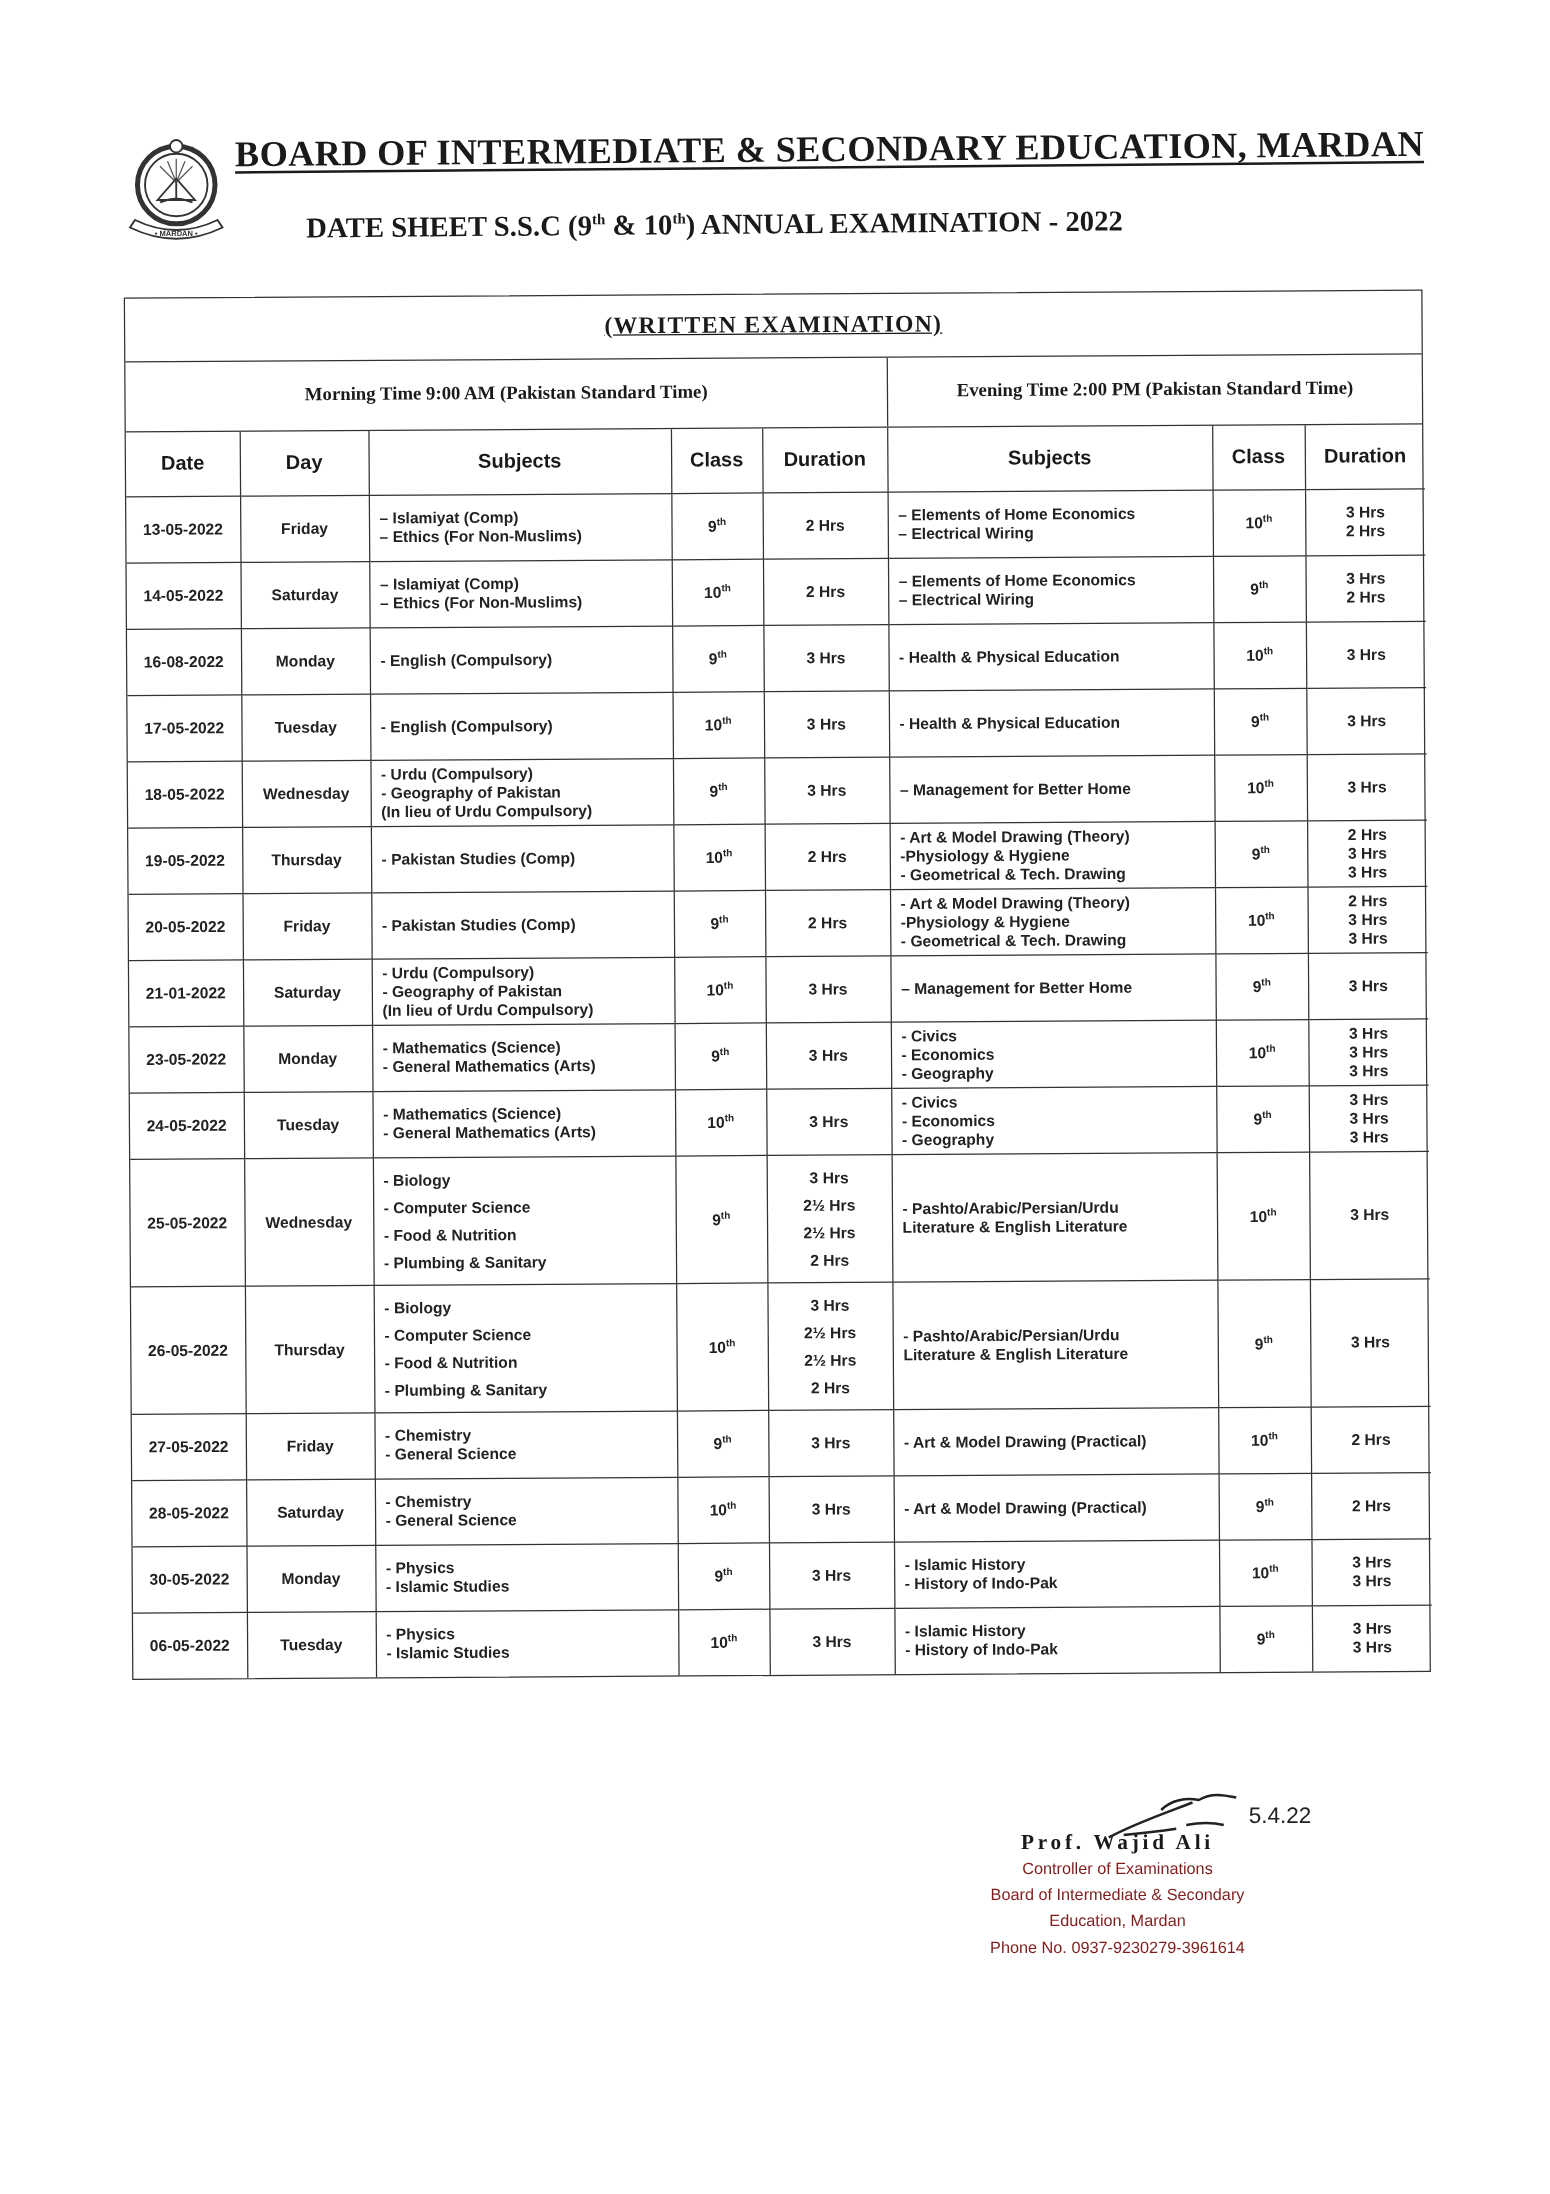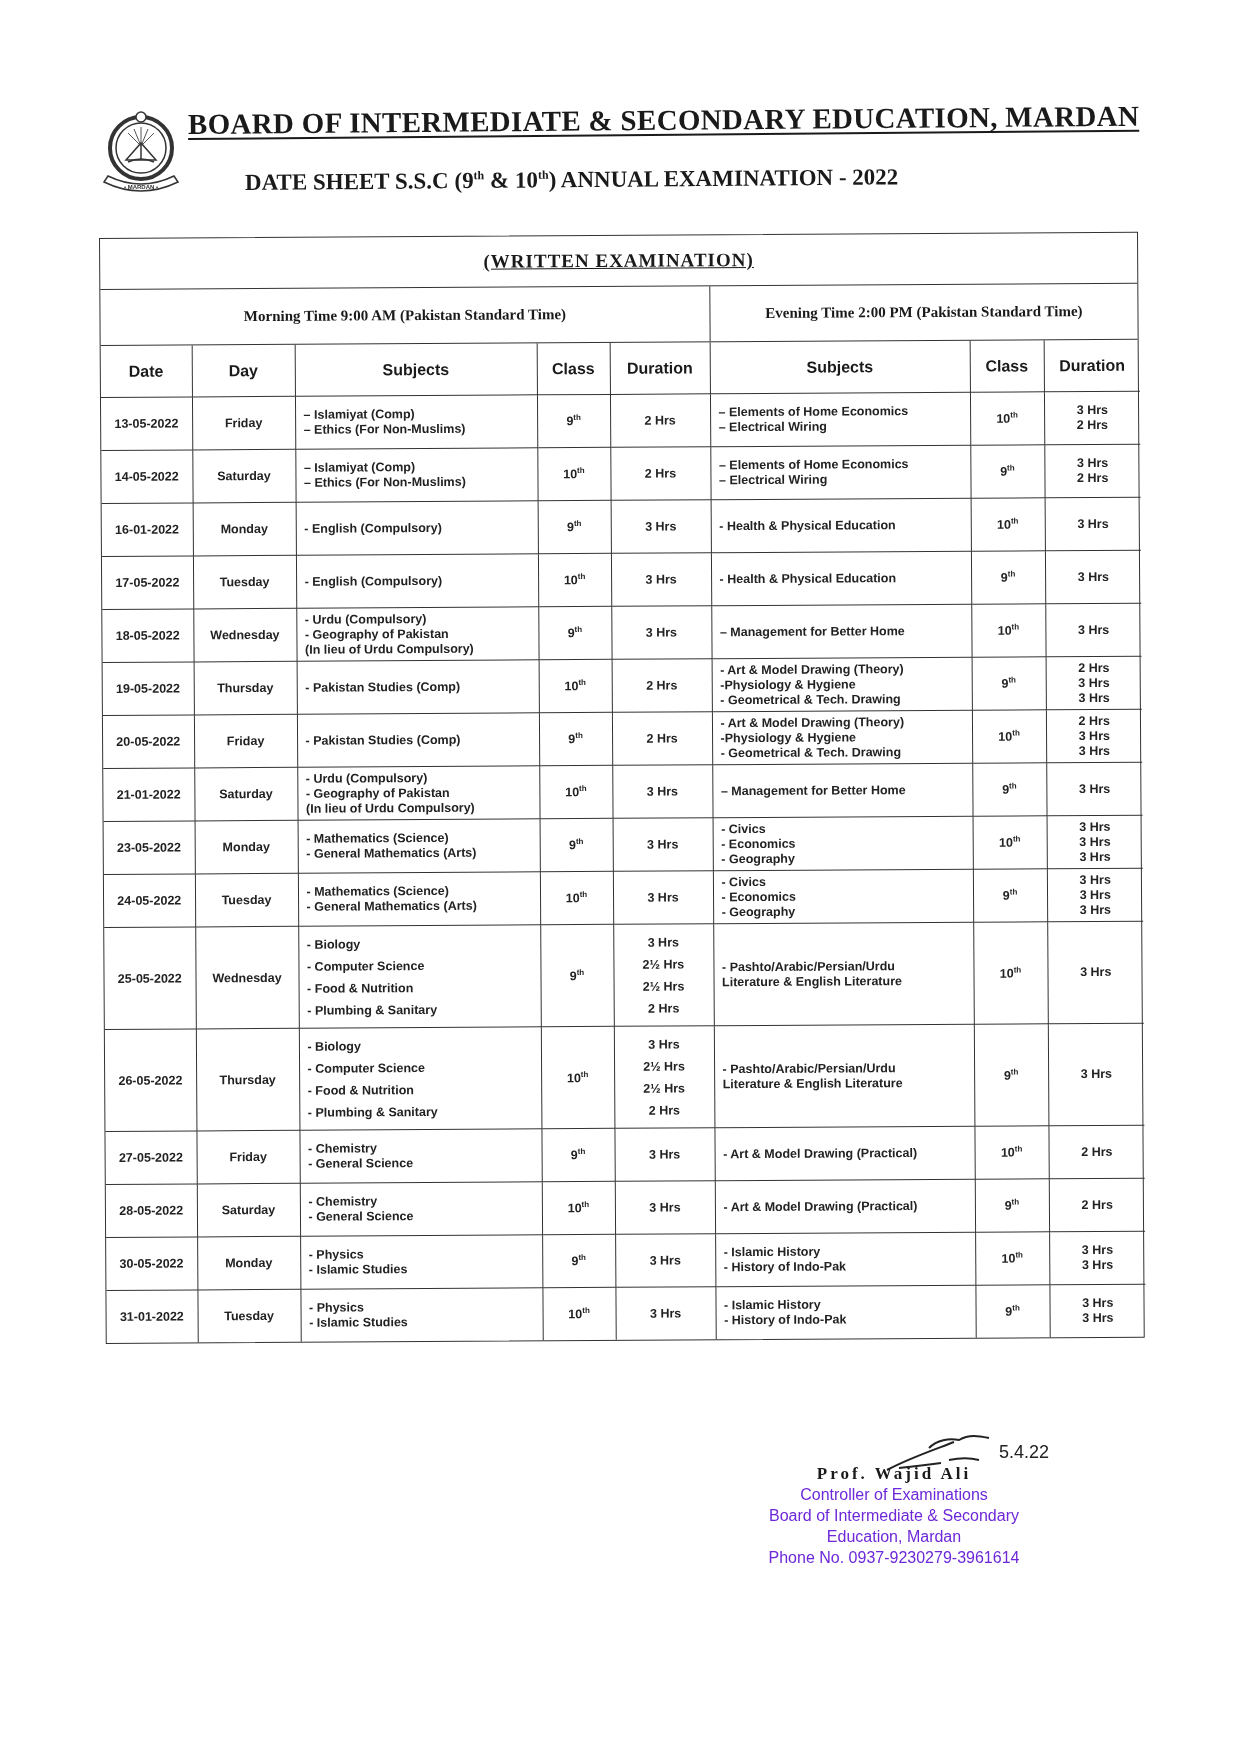--- a/index.html
+++ b/index.html
@@ -54,21 +54,21 @@
   td.dur { line-height: 15px; }
   td.dur.tall .line { line-height: 22px; }
   .line { display: block; white-space: nowrap; }
   .cls sup { font-size: 8px; }
   .sig { position: absolute; left: 729px; top: 1430px; width: 330px; text-align: center; }
   .sig-mark { position: absolute; left: 150px; top: 0; width: 190px; height: 45px; }
   .sig-name {
     margin-top: 34px; font-family: "Liberation Serif", serif; font-weight: bold;
     font-size: 17px; letter-spacing: 3px;
   }
-  .sig-line { font-family: "Liberation Sans", sans-serif; font-size: 16px; line-height: 21px; color: #6d28d9; }
+  .sig-line { font-family: "Liberation Sans", sans-serif; font-size: 13px; line-height: 21px; color: #7f1d1d; }
 </style>
 </head>
 <body>
 
 <svg class="logo" viewBox="0 0 82 92">
   <circle cx="41" cy="40" r="31" fill="none" stroke="#333" stroke-width="4"></circle>
   <circle cx="41" cy="40" r="25" fill="none" stroke="#333" stroke-width="1.5"></circle>
   <circle cx="41" cy="9" r="5" fill="#fff" stroke="#333" stroke-width="1.5"></circle>
   <g stroke="#555" stroke-width="1">
     <line x1="41" y1="38" x2="28" y2="25"></line>
@@ -153,21 +153,21 @@
             <span class="line">– Elements of Home Economics</span>
             <span class="line">– Electrical Wiring</span>
           </td>
           <td class="cls"><span>9</span><sup>th</sup></td>
           <td class="dur">
             <span class="line">3 Hrs</span>
             <span class="line">2 Hrs</span>
           </td>
         </tr>
         <tr class="r54">
-          <td>16-01-2022</td>
+          <td>16-08-2022</td>
           <td>Monday</td>
           <td class="subj">
             <span class="line">- English (Compulsory)</span>
           </td>
           <td class="cls"><span>9</span><sup>th</sup></td>
           <td class="dur">
             <span class="line">3 Hrs</span>
           </td>
           <td class="subj">
             <span class="line">- Health &amp; Physical Education</span>
@@ -428,21 +428,21 @@
             <span class="line">- Islamic History</span>
             <span class="line">- History of Indo-Pak</span>
           </td>
           <td class="cls"><span>10</span><sup>th</sup></td>
           <td class="dur">
             <span class="line">3 Hrs</span>
             <span class="line">3 Hrs</span>
           </td>
         </tr>
         <tr class="r54">
-          <td>31-01-2022</td>
+          <td>06-05-2022</td>
           <td>Tuesday</td>
           <td class="subj">
             <span class="line">- Physics</span>
             <span class="line">- Islamic Studies</span>
           </td>
           <td class="cls"><span>10</span><sup>th</sup></td>
           <td class="dur">
             <span class="line">3 Hrs</span>
           </td>
           <td class="subj">

